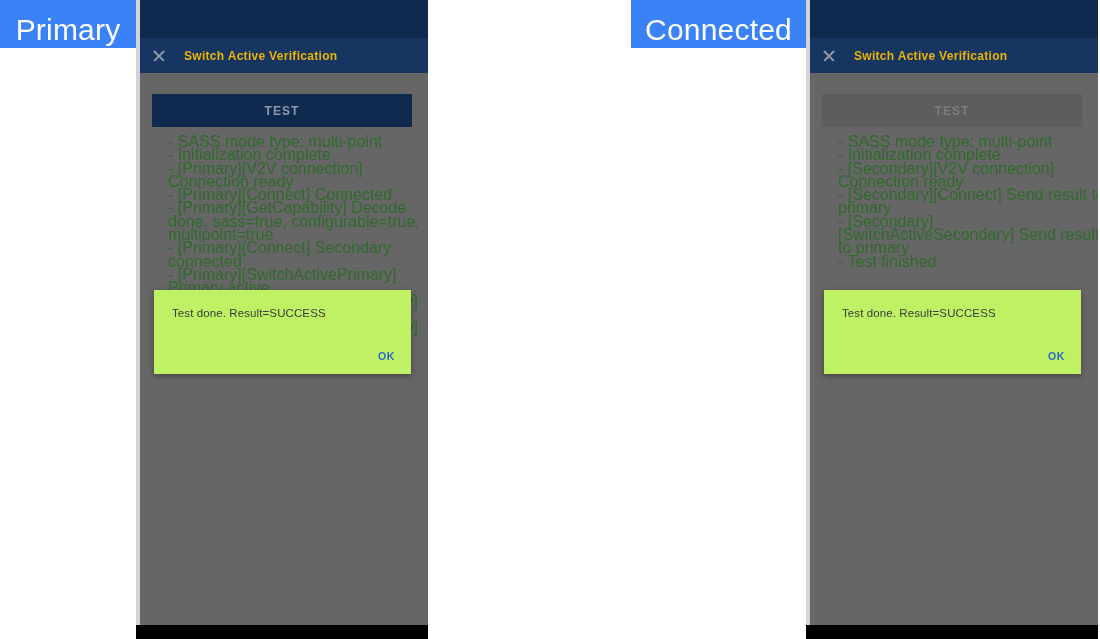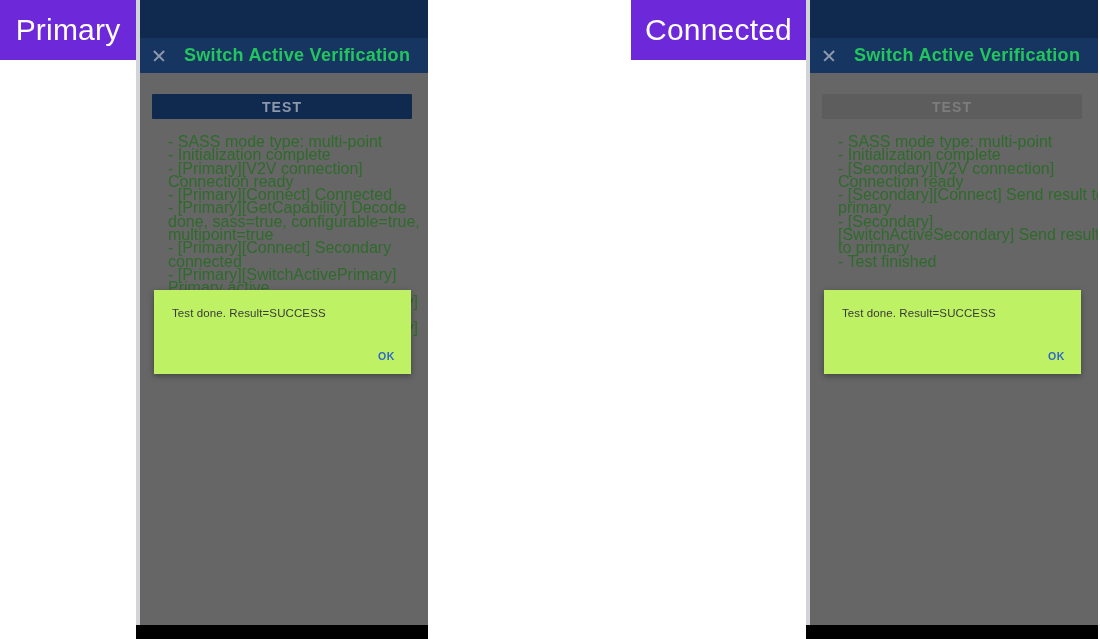--- a/index.html
+++ b/index.html
@@ -12,22 +12,22 @@
     background: #ffffff;
     font-family: "Liberation Sans", sans-serif;
     overflow: hidden;
     position: relative;
   }
 
   
   .annot-label {
     position: absolute;
     top: 0;
-    height: 60px;
-    background: #6d28d9;
+    height: 48px;
+    background: #3b82f6;
     color: #ffffff;
     font-size: 30px;
     line-height: 60px;
     text-align: center;
     white-space: nowrap;
     letter-spacing: 0.2px;
   }
   #annot-primary { left: 0; width: 136px; }
   #annot-secondary { left: 631px; width: 175px; }
 
@@ -87,46 +87,46 @@
     left: 0;
     top: 6px;
     width: 14px;
     height: 1.6px;
     background: #8d99ab;
   }
   .close-icon::before { transform: rotate(45deg); }
   .close-icon::after  { transform: rotate(-45deg); }
 
   .app-bar-title {
-    font-size: 18px;
+    font-size: 12px;
     font-weight: bold;
-    color: #22c55e;
+    color: #eab308;
     letter-spacing: 0.3px;
   }
 
   
   .content {
     position: absolute;
     top: 73px;
     left: 0;
     right: 0;
     bottom: 14px;
     background: #666666;
   }
 
   .test-button {
     position: absolute;
     left: 16px;
     top: 21px;
     width: 260px;
-    height: 25px;
+    height: 33px;
     border: none;
     border-radius: 1px;
     font-family: "Liberation Sans", sans-serif;
-    font-size: 14px;
+    font-size: 12px;
     font-weight: bold;
     letter-spacing: 1.1px;
     padding: 0;
   }
   .test-button.enabled {
     background: #102a4f;
     color: #8d99ab;
   }
   .test-button.disabled {
     background: #5d5d5d;

